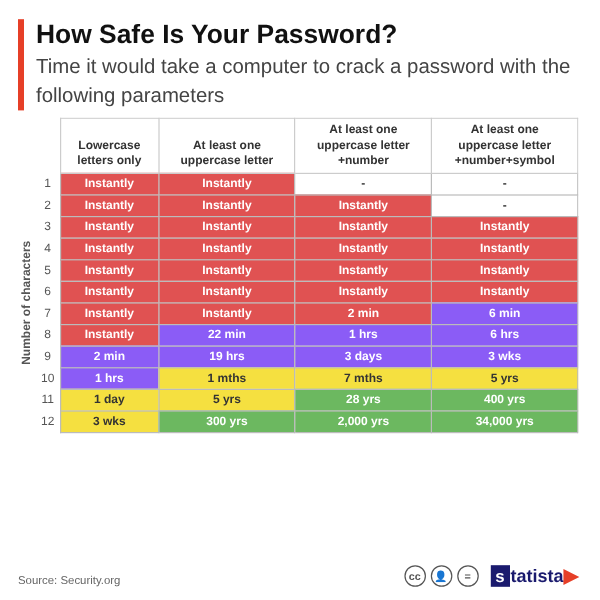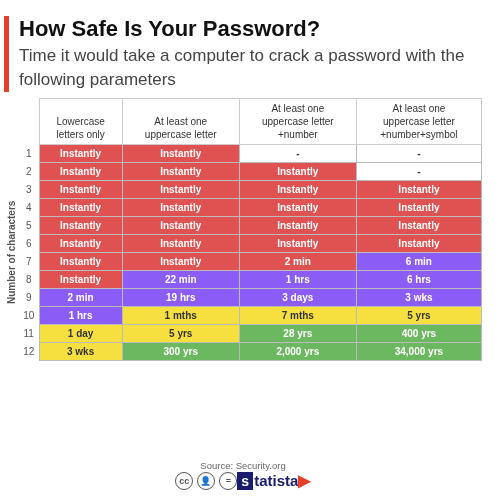--- a/index.html
+++ b/index.html
@@ -7,21 +7,21 @@
       font-family: Arial, sans-serif;
       background: #fff;
       width: 500px;
       height: 500px;
       overflow: hidden;
     }
     .container {
       width: 500px;
       height: 500px;
       background: #fff;
-      padding: 16px 18px 10px 4px;
+      padding: 16px 18px 10px 15px;
       display: flex;
       flex-direction: column;
     }
     .title-bar {
       display: flex;
       align-items: flex-start;
       margin-bottom: 6px;
     }
     .accent-bar {
       width: 5px;
@@ -47,21 +47,21 @@
       overflow: hidden;
     }
     table {
       width: 100%;
       border-collapse: collapse;
       font-size: 10.5px;
     }
     thead tr th {
       background: #fff;
       color: #333;
-      font-weight: normal;
+      font-weight: bold;
       padding: 3px 4px;
       font-size: 10px;
       line-height: 1.3;
       vertical-align: bottom;
       border: 1px solid #ccc;
     }
     thead tr th:first-child {
       background: #fff;
       border: none;
       width: 26px;
@@ -83,32 +83,32 @@
       font-weight: bold;
       color: #333;
     }
     .red    { background: #e05252; color: #fff; }
     .orange { background: #8b5cf6; color: #fff; }
     .yellow { background: #f5e040; color: #333; }
     .green  { background: #6cb860; color: #fff; }
     .white  { background: #fff; color: #333; }
     .footer {
       display: flex;
-      align-items: center;
+      align-items: flex-end;
       justify-content: space-between;
       margin-top: 6px;
-      flex-direction: column;
     }
     .source {
       font-size: 9.5px;
       color: #666;
     }
     .footer-right {
       display: flex;
       align-items: center;
+      gap: 10px;
     }
     .cc-icons {
       display: flex;
       gap: 4px;
       align-items: center;
     }
     .cc-icon {
       width: 18px;
       height: 18px;
       border-radius: 50%;

